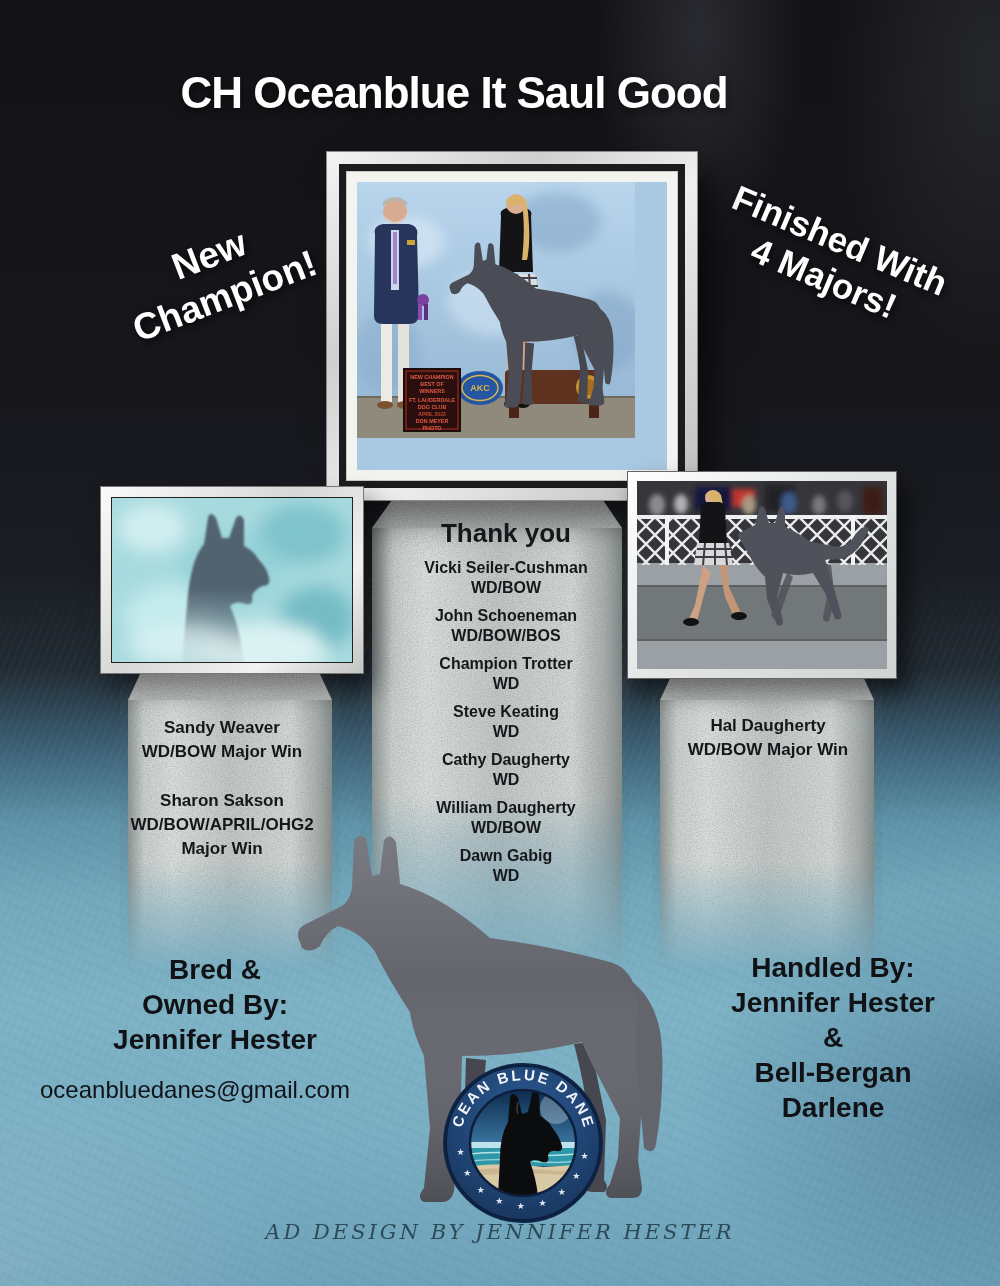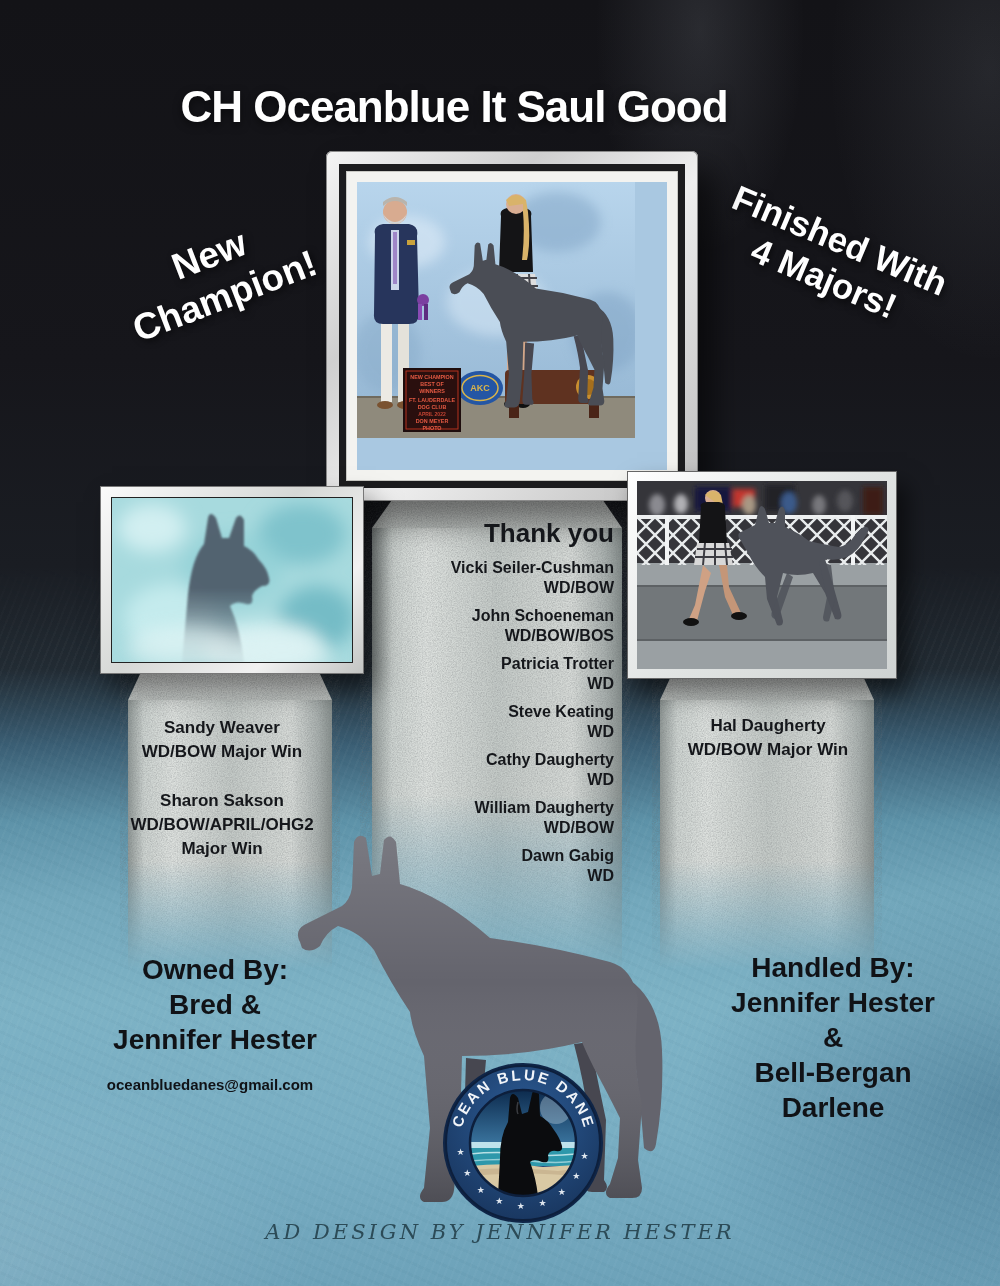--- a/index.html
+++ b/index.html
@@ -18,59 +18,59 @@
   
   #ice-texture{
     left:0;top:560px;width:1000px;height:726px;opacity:.5;
     background:
       repeating-linear-gradient(112deg, rgba(255,255,255,.05) 0 2px, rgba(0,0,0,0) 2px 7px),
       repeating-linear-gradient(24deg, rgba(10,50,70,.05) 0 3px, rgba(0,0,0,0) 3px 11px);
     mask-image:linear-gradient(180deg,transparent 0,#000 90px);
     -webkit-mask-image:linear-gradient(180deg,transparent 0,#000 90px);
   }
   #title{
-    left:0;top:82px;width:908px;margin:0;text-align:center;
+    left:0;top:68px;width:908px;margin:0;text-align:center;
     font-size:44px;font-weight:800;letter-spacing:-1px;color:#fff;
     text-shadow:0 3px 8px rgba(0,0,0,.55);
   }
   .banner{color:#fff;font-weight:800;text-align:center;line-height:1.18;
     text-shadow:2px 3px 7px rgba(0,0,0,.6);}
   #banner-left{left:82px;top:232px;width:270px;font-size:37px;transform:rotate(-21deg);}
   #banner-right{left:682px;top:218px;width:300px;font-size:35px;transform:rotate(23deg);}
   
   .frame-silver{
     background:linear-gradient(135deg,#f4f4f4 0%,#cfcfcf 30%,#efefef 55%,#bdbdbd 100%);
     box-shadow:16px 20px 30px rgba(0,0,0,.55), inset 0 0 0 1px #8a8a8a;
   }
-  #win-frame{left:326px;top:151px;width:340px;height:318px;padding:16px;border-radius:6px;}
+  #win-frame{left:326px;top:151px;width:340px;height:318px;padding:16px;}
   #win-frame .dark-mat{position:absolute;inset:13px;background:#1c1c1e;}
   #win-frame .white-mat{position:absolute;inset:20px;background:#f3f3f0;box-shadow:inset 0 0 0 1px #c9c9c4;}
   #win-frame .photo{position:absolute;inset:31px;overflow:hidden;background:#a9c8e1;}
   #art-frame{left:100px;top:486px;width:264px;height:188px;
     background:linear-gradient(135deg,#fbfbfb,#d6d8d6 45%,#f1f1f1 75%,#c2c4c2);
     box-shadow:12px 16px 24px rgba(0,0,0,.5), inset 0 0 0 1px #777;}
   #art-frame .photo{position:absolute;inset:12px;overflow:hidden;background:#a7dade;box-shadow:0 0 0 1px #222;}
   #gait-frame{left:627px;top:471px;width:270px;height:208px;
     background:linear-gradient(135deg,#ffffff,#e2e5e4 50%,#cfd3d2);
     box-shadow:10px 14px 22px rgba(0,0,0,.55), inset 0 0 0 1px #666;}
   #gait-frame .photo{position:absolute;inset:10px;overflow:hidden;background:#35353a;box-shadow:inset 0 0 0 2px #111;}
   
   .pillar-text{color:#15171b;text-align:center;font-weight:700;}
-  #judges-block{left:374px;top:518px;width:240px;text-align:right;}
+  #judges-block{left:386px;top:518px;width:240px;}
   #judges-block .hline{font-size:26px;line-height:30px;}
   #judges-block .entries{margin-top:10px;}
   #judges-block .entry{margin-bottom:8px;font-size:16px;line-height:20px;}
   .side-block{width:188px;font-size:17px;line-height:24px;}
   #left-block{left:128px;top:716px;}
   #right-block{left:662px;top:714px;width:212px;}
   .side-block .entry{margin-bottom:25px;}
   
   .big-black{color:#101216;font-weight:800;text-align:center;}
   #bred-block{left:58px;top:952px;width:314px;font-size:28px;line-height:35px;}
-  #email{left:40px;top:1076px;width:340px;font-size:15px;font-weight:700;color:#101216;text-align:center;}
+  #email{left:40px;top:1076px;width:340px;font-size:24px;font-weight:400;color:#101216;}
   #handled-block{left:700px;top:950px;width:266px;font-size:28px;line-height:35px;}
   #credit{left:0;top:1220px;width:1000px;text-align:center;
     font-family:"DejaVu Serif",serif;font-style:italic;font-size:21px;
     letter-spacing:3px;color:#2c4b57;}
 </style>
 </head>
 <body>
 
 <div id="canvas">
 
@@ -334,21 +334,21 @@
     <div class="entries">
       <div class="entry">
           <div>Vicki Seiler-Cushman</div>
           <div>WD/BOW</div>
         </div>
       <div class="entry">
           <div>John Schoeneman</div>
           <div>WD/BOW/BOS</div>
         </div>
       <div class="entry">
-          <div>Patricia Trotter</div>
+          <div>Champion Trotter</div>
           <div>WD</div>
         </div>
       <div class="entry">
           <div>Steve Keating</div>
           <div>WD</div>
         </div>
       <div class="entry">
           <div>Cathy Daugherty</div>
           <div>WD</div>
         </div>
@@ -435,22 +435,22 @@
         <text x="104.5" y="148">★</text>
       <text x="82.8" y="151">★</text>
         <text x="61.4" y="146">★</text>
       <text x="42.8" y="135">★</text>
         <text x="29.4" y="118">★</text>
       <text x="22.6" y="97">★</text>
     </g>
   </svg>
 
   <div id="bred-block" class="abs big-black">
+    <div>Bred &amp;</div>
     <div>Owned By:</div>
-    <div>Bred &amp;</div>
     <div>Jennifer Hester</div>
   </div>
   <div id="email" class="abs">oceanbluedanes@gmail.com</div>
 
   <div id="handled-block" class="abs big-black">
     <div>Handled By:</div>
     <div>Jennifer Hester</div>
     <div>&amp;</div>
     <div>Bell-Bergan</div>
     <div>Darlene</div>

